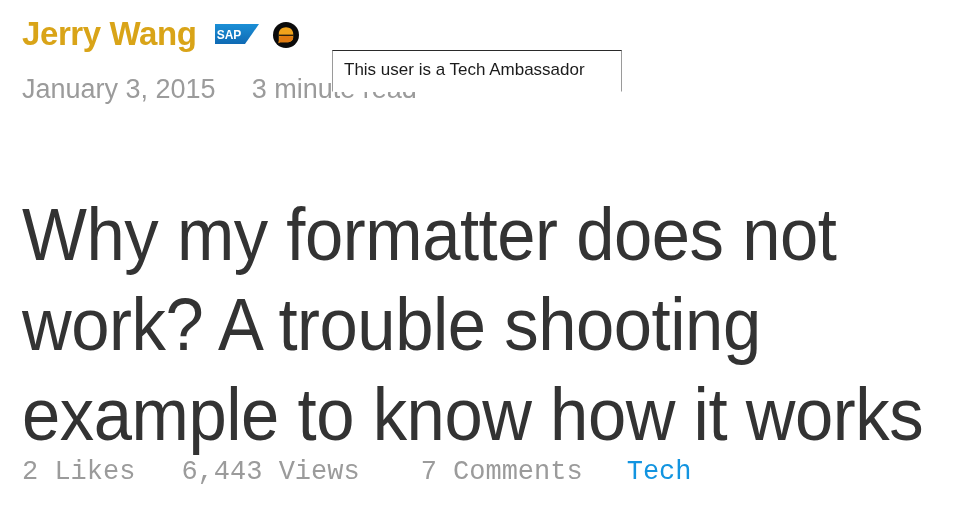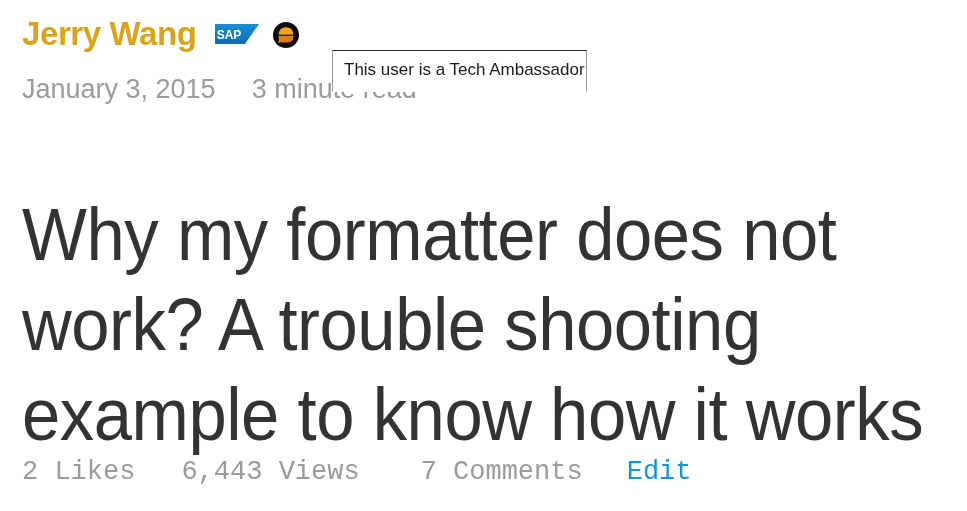--- a/index.html
+++ b/index.html
@@ -80,21 +80,21 @@
     white-space: nowrap;
   }
   .meta-date { margin-right: 36px; }
   .meta-read { }
 
   
   .tooltip {
     position: absolute;
     left: 332px;
     top: 50px;
-    width: 255px;
+    width: 290px;
     height: 42px;
     background: #ffffff;
     border-top: 1px solid #2a2a2a;
     border-left: 1px solid #9a9a9a;
     border-right: 1px solid #9a9a9a;
     border-bottom: 1px solid #ffffff;
     box-sizing: border-box;
     z-index: 20;
   }
   .tooltip-text {
@@ -195,16 +195,16 @@
   <h1 class="title">
     <span class="title-line">Why my formatter does not</span>
     <span class="title-line">work? A trouble shooting</span>
     <span class="title-line">example to know how it works</span>
   </h1>
 
   <div class="stats-row">
     <span class="stat stat-likes">2 Likes</span>
     <span class="stat stat-views">6,443 Views</span>
     <span class="stat stat-comments">7 Comments</span>
-    <a class="edit-link">Edit</a>
+    <a class="edit-link">Tech</a>
   </div>
 
 </div>
 
 </body></html>

